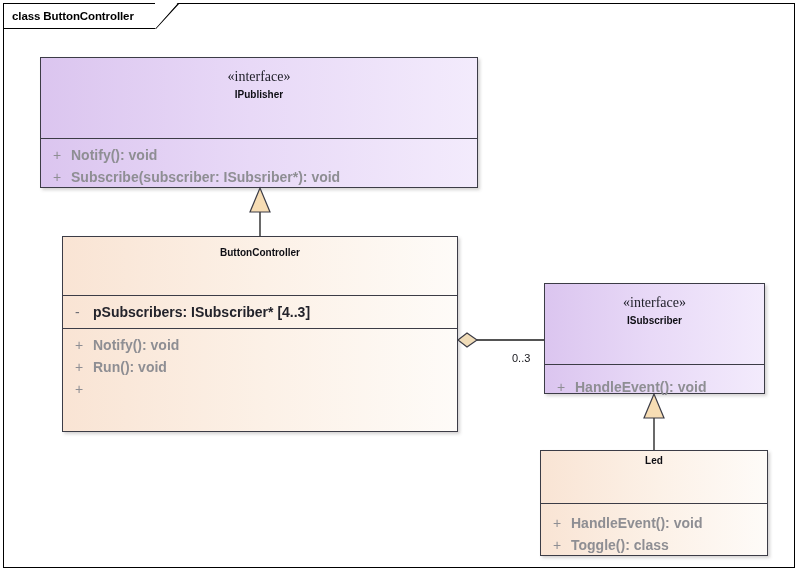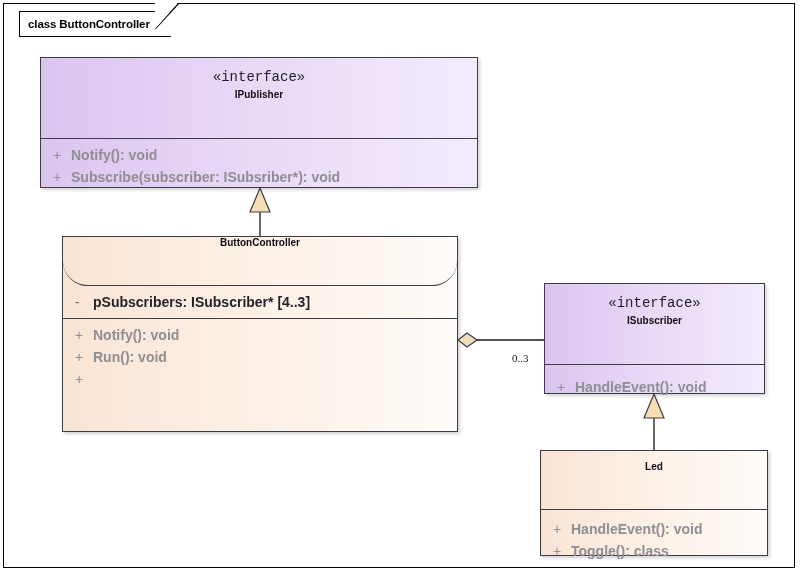--- a/index.html
+++ b/index.html
@@ -10,24 +10,24 @@
   }
 
   
   #diagram-frame{
     position:absolute;left:3px;top:3px;width:792px;height:565px;
     border:1px solid #000000;background:#ffffff;box-sizing:border-box;
   }
 
   
   #frame-tab{
-    position:absolute;left:19px;top:3px;height:26px;width:152px;
+    position:absolute;left:3px;top:3px;height:26px;width:152px;
     background:#ffffff;box-sizing:border-box;
     border-left:1px solid #000;border-top:1px solid #000;border-bottom:1px solid #000;
-    display:flex;align-items:center;margin-top:8px;
+    display:flex;align-items:center;
   }
   #frame-tab .tab-label{
     font-size:11.5px;font-weight:bold;color:#000;padding-left:8px;
     white-space:nowrap;letter-spacing:-0.1px;
   }
   
   #frame-tab-cut{
     position:absolute;left:155px;top:3px;width:26px;height:26px;
     overflow:hidden;
   }
@@ -41,21 +41,21 @@
   }
   .uml-box.purple{ background:linear-gradient(to right,#dbc5ef 0%,#e8d9f7 48%,#f3ebfc 100%); }
   .uml-box.peach { background:linear-gradient(to right,#f9e4d4 0%,#fcf1e7 52%,#fefbf8 100%); }
 
   .box-header{
     padding:9px 6px 8px 6px;text-align:center;
     border-bottom:1px solid #3c3c46;
   }
   .stereotype{
     font-size:14px;color:#21212b;line-height:1.45;
-    font-family:Liberation Mono, monospace;
+    font-family:Liberation Serif, serif;
     text-align:center;
   }
   .classname{
     font-size:10px;font-weight:bold;color:#0e0e14;line-height:1.5;
   }
   .classname.solo{ line-height:1.1; }
 
   .compartment{ padding:5px 0 5px 0; }
   .compartment.attrs{ border-bottom:1px solid #3c3c46; }
 
@@ -74,21 +74,21 @@
   
   .filler{height:36px;}
 
   
   #connectors{
     position:absolute;left:0;top:0;width:802px;height:580px;
     pointer-events:none;
   }
   .mult-label{
     position:absolute;font-size:11px;color:#16161c;
-    font-family:Liberation Serif, serif;
+    font-family:Liberation Sans, sans-serif;
   }
 </style>
 </head>
 <body>
 
 <div id="diagram-frame"></div>
 
 <div id="frame-tab">
   <span class="tab-label">class ButtonController</span>
 </div>
@@ -110,21 +110,21 @@
       <span class="sig">Notify(): void</span>
     </div>
     <div class="member op">
       <span class="vis">+</span>
       <span class="sig">Subscribe(subscriber: ISubsriber*): void</span>
     </div>
   </div>
 </div>
 
 <div class="uml-box peach" style="left:62px;top:236px;width:396px;height:196px;">
-  <div class="box-header" style="height:40px;padding-top:0;border-radius:26px;">
+  <div class="box-header" style="height:40px;padding-top:10px;">
     <div class="classname solo">ButtonController</div>
   </div>
   <div class="compartment attrs">
     <div class="member attr">
       <span class="vis">-</span>
       <span class="sig">pSubscribers: ISubscriber* [4..3]</span>
     </div>
   </div>
   <div class="compartment ops">
     <div class="member op">
@@ -149,21 +149,21 @@
   </div>
   <div class="compartment ops" style="padding-top:11px;">
     <div class="member op">
       <span class="vis">+</span>
       <span class="sig">HandleEvent(): void</span>
     </div>
   </div>
 </div>
 
 <div class="uml-box peach" style="left:540px;top:450px;width:228px;height:106px;">
-  <div class="box-header" style="height:40px;padding-top:10px;">
+  <div class="box-header" style="height:40px;padding-top:4px;">
     <div class="classname solo">Led</div>
   </div>
   <div class="compartment ops" style="padding-top:8px;">
     <div class="member op">
       <span class="vis">+</span>
       <span class="sig">HandleEvent(): void</span>
     </div>
     <div class="member op">
       <span class="vis">+</span>
       <span class="sig">Toggle(): class</span>

